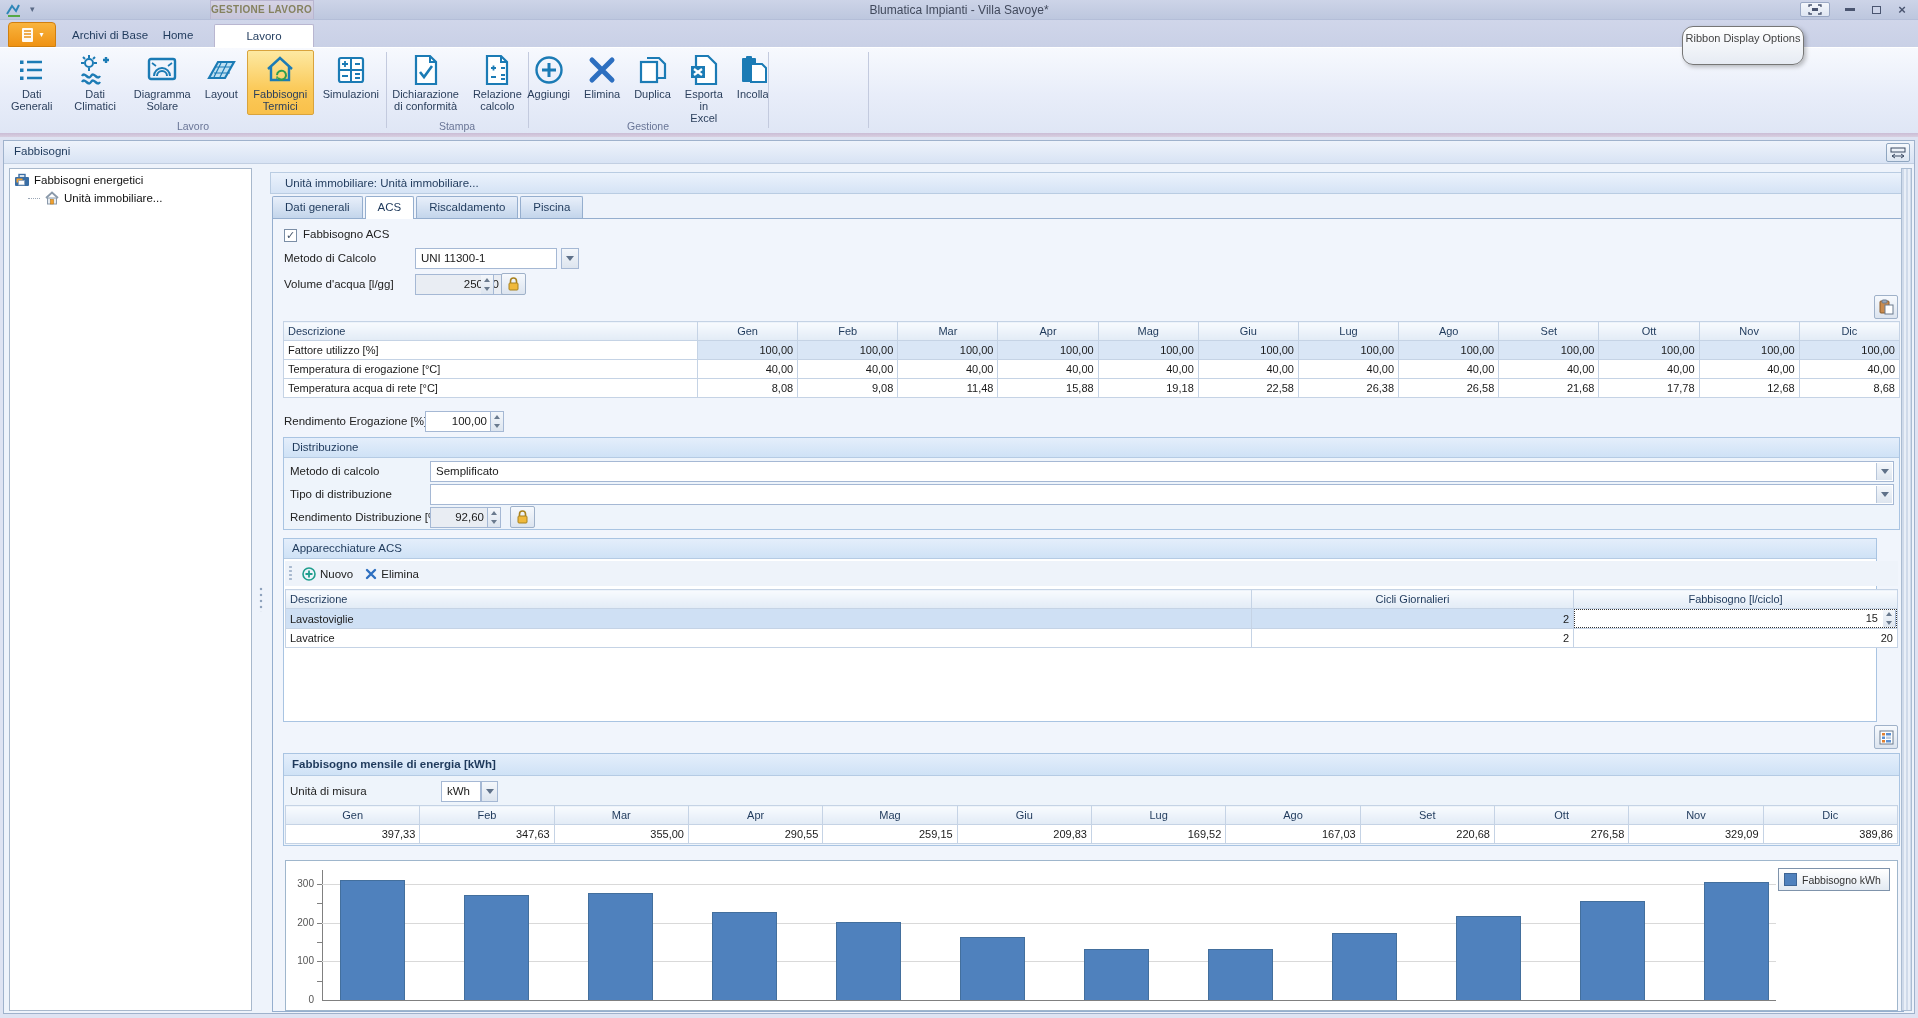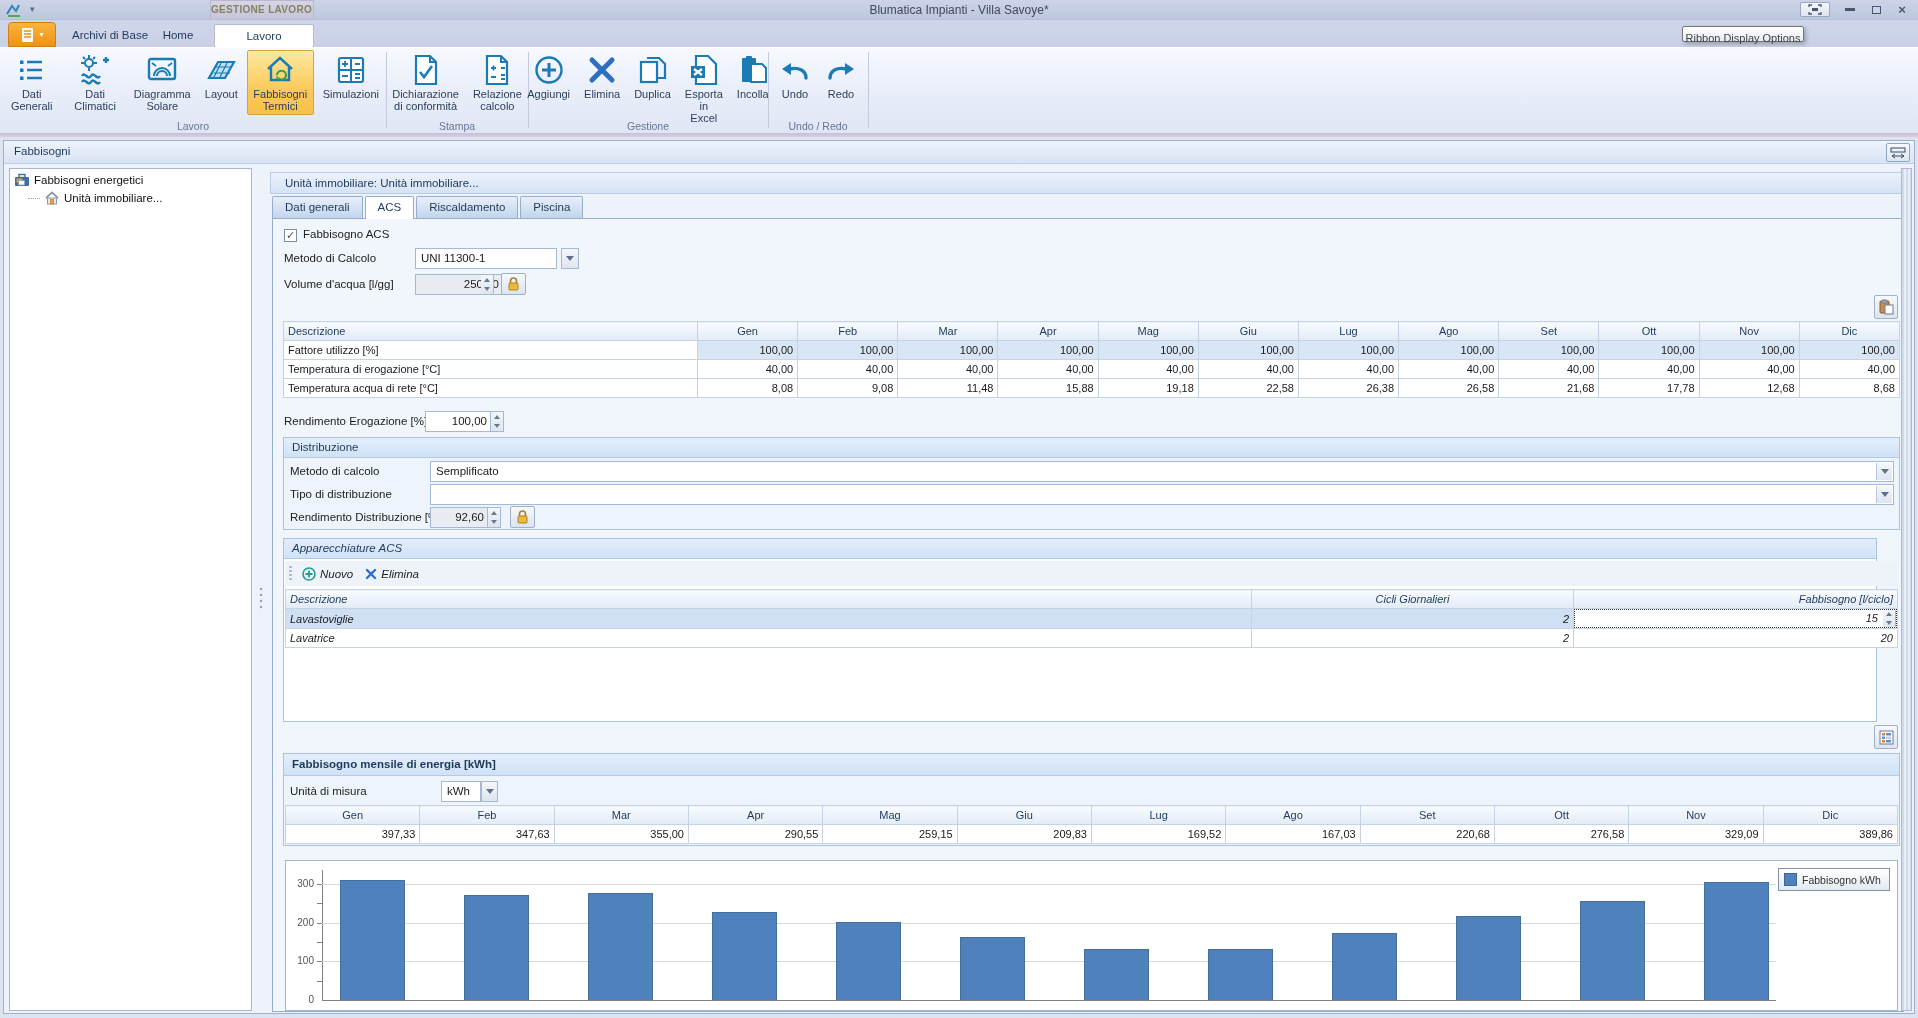--- a/index.html
+++ b/index.html
@@ -20,22 +20,22 @@
   #btn-min { left:1838px; width:24px; } #btn-restore { left:1864px; width:24px; } #btn-close { left:1890px; width:24px; }
   .glyph-min { width:10px; height:3px; background:#4a5570; }
   .glyph-restore { width:9px; height:8px; border:1.5px solid #4a5570; position:relative; background:#cdd4e8; }
   .glyph-restore:before { content:""; position:absolute; left:2px; top:-4px; width:9px; height:8px; border:1.5px solid #4a5570; z-index:-1; }
   .glyph-close { font-size:13px; font-weight:bold; color:#4a5570; line-height:10px; }
 
   
   #context-tab { position:absolute; left:210px; top:0; width:104px; height:19px;
     background:linear-gradient(#d6d4e6,#c6c4da); border:1px solid #b9b6d0; border-bottom:none;
     text-align:left; font-size:10px; font-weight:bold; color:#85825f; line-height:18px; letter-spacing:0.3px; }
-  #tooltip { position:absolute; left:1682px; top:26px; width:122px; height:16px;
-    background:linear-gradient(#ffffff,#e6ebf3); border:1px solid #767676; border-radius:2px;
+  #tooltip { position:absolute; left:1682px; top:26px; width:122px; height:39px;
+    background:linear-gradient(#ffffff,#e6ebf3); border:1px solid #767676; border-radius:11px;
     box-shadow:2px 2px 4px rgba(0,0,0,.25); font-size:11px; color:#444; line-height:22px; text-align:center; z-index:50; }
 
   
   #tabrow { position:absolute; left:0; top:20px; width:1918px; height:27px; background:linear-gradient(#d0d6ea,#c9d0e6); }
   #file-btn { position:absolute; left:8px; top:2px; width:48px; height:25px; border-radius:4px 4px 0 0;
     background:linear-gradient(#f9b43d,#ef9214); border:1px solid #d07f10; display:flex; align-items:center; justify-content:center; gap:3px; }
   .rtab { position:absolute; top:4px; height:23px; padding:0 16px; line-height:22px; color:#1e395b; font-size:11.5px; }
   .rtab.active { background:#fff; border:1px solid #b9b6d0; border-bottom:none; border-radius:2px 2px 0 0; }
 
   
@@ -298,39 +298,20 @@
               <rect x="5" y="4" width="14" height="24" rx="1" fill="#1b7bb5"></rect>
               <rect x="9" y="2" width="6" height="4" rx="1" fill="#1b7bb5"></rect>
               <path d="M14 10h11l4 4v14H14z" fill="#fff" stroke="#1b7bb5" stroke-width="2"></path>
             </svg></div>
           <div class="rlabel">Incolla</div>
         </div>
       </div>
       <div class="glabel">Gestione</div>
     </div>
     <div class="gsep" style="left: 768px;"></div>
-    <div class="rgroup" style="left: 770px; width: 96px;">
-      <div class="rbuttons">
-        <div class="rbtn">
-          <div class="ricon"><svg viewBox="0 0 32 32">
-              <path d="M27 24c0-8-8-11-16-9" fill="none" stroke="#1b7bb5" stroke-width="3.4" stroke-linecap="round"></path>
-              <polygon points="12,9 12,21 3,15" fill="#1b7bb5"></polygon>
-            </svg></div>
-          <div class="rlabel">Undo</div>
-        </div>
-        <div class="rbtn">
-          <div class="ricon"><svg viewBox="0 0 32 32">
-              <path d="M5 24c0-8 8-11 16-9" fill="none" stroke="#1b7bb5" stroke-width="3.4" stroke-linecap="round"></path>
-              <polygon points="20,9 20,21 29,15" fill="#1b7bb5"></polygon>
-            </svg></div>
-          <div class="rlabel">Redo</div>
-        </div>
-      </div>
-      <div class="glabel">Undo / Redo</div>
-    </div>
     <div class="gsep" style="left: 868px;"></div>
   </div>
 
 <div id="workspace">
   <div id="panel">
     <div id="panel-header">
       <span id="panel-title">Fabbisogni</span>
       <div id="panel-resize-btn">
         <svg width="16" height="12" viewBox="0 0 16 12">
           <rect x="1" y="1" width="14" height="4" fill="none" stroke="#3a4a62"></rect>
@@ -519,21 +500,21 @@
               <i class="dn"></i>
             </div>
           <div class="lockbtn" style="left:226px;top:68px;">
             <svg width="13" height="14" viewBox="0 0 13 14">
               <path d="M3.5 6 V4 a3 3 0 0 1 6 0 V6" stroke="#a8821f" stroke-width="1.6" fill="none"></path>
               <rect x="2" y="6" width="9" height="7" rx="1" fill="#f0b93c" stroke="#a8821f"></rect>
             </svg>
           </div>
         </div>
 
-        <div class="groupbox" style="left:10px;top:319px;width:1594px;height:184px;background:#fff;font-style:italic;">
+        <div class="groupbox" style="left:10px;top:319px;width:1594px;height:184px;background:#fff;">
           <div class="gb-head">Apparecchiature ACS</div>
           <div id="app-toolbar">
               <div class="tb-grip"></div>
               <div class="tbbtn">
                 <span style="display: inline-flex;">
                   <svg width="14" height="14" viewBox="0 0 14 14">
                     <circle cx="7" cy="7" r="6" fill="none" stroke="#1f9e8e" stroke-width="1.6"></circle>
                     <path d="M7 3.5v7M3.5 7h7" stroke="#1f9e8e" stroke-width="1.8"></path>
                   </svg>
                 </span>
@@ -552,21 +533,21 @@
             <table id="app-table" class="outer-border" style="width:1613px;">
                 <colgroup>
                   <col style="width:966px">
                   <col style="width:322px">
                   <col>
                 </colgroup>
                 <tbody>
                   <tr>
                     <th style="text-align:left">Descrizione</th>
                     <th style="text-align:center">Cicli Giornalieri</th>
-                    <th style="text-align:right">Fabbisogno [l/ciclo]</th>
+                    <th style="text-align:center">Fabbisogno [l/ciclo]</th>
                   </tr>
                   <tr>
                     <td style="background:#cfe0f4;">Lavastoviglie</td>
                     <td class="v" style="background:#cfe0f4;">2</td>
                     <td class="v" style="padding:0;">
                       <div style="position:relative;height:19px;border:1px dotted #333;background:#fff;">
                         <span style="position:absolute;right:18px;top:2px;">15</span>
                         <span class="spin" style="right:0;left:auto;top:0;height:17px;border-top:none;border-bottom:none;">
                           <i class="up"></i>
                           <i class="dn"></i>

